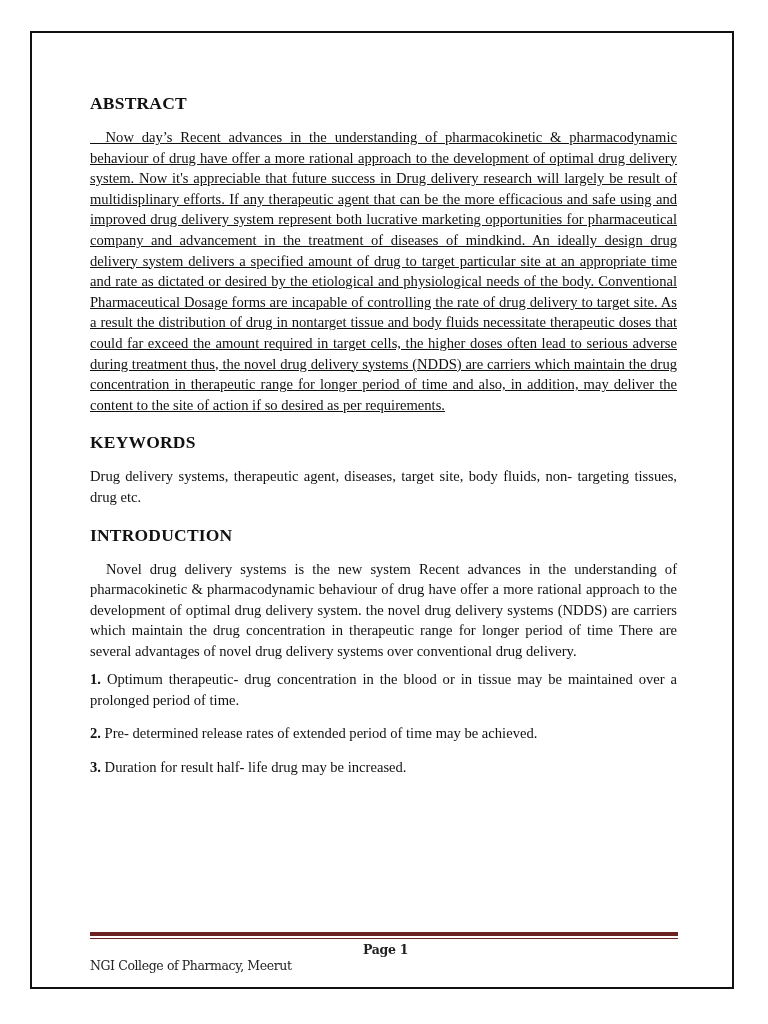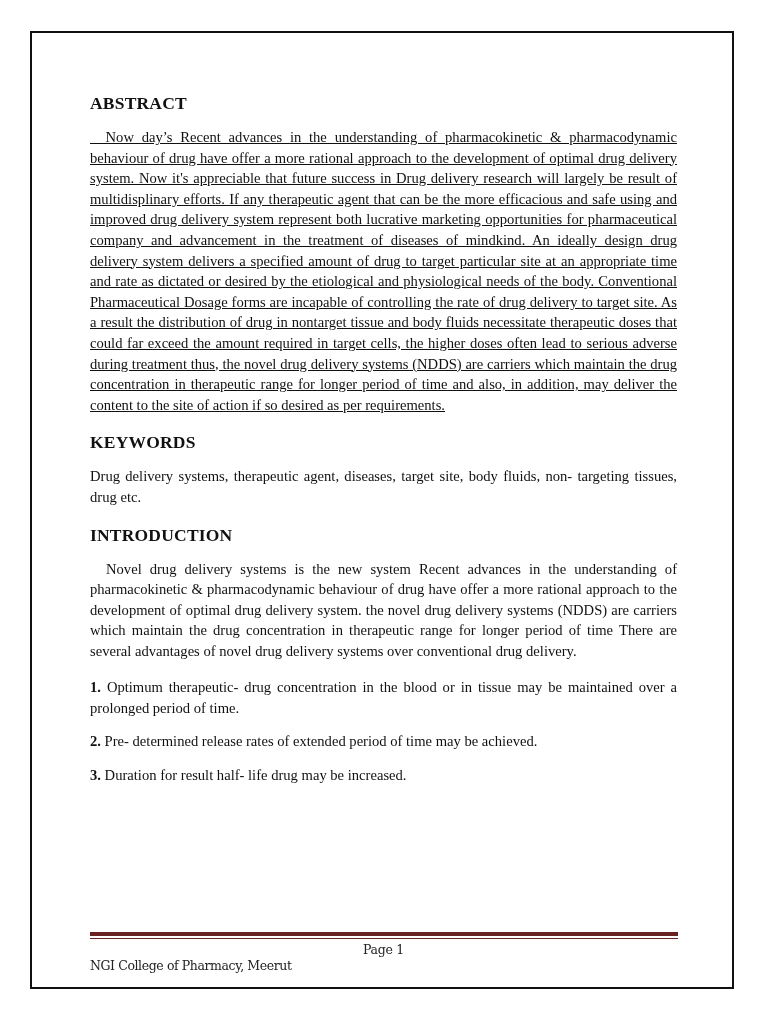--- a/index.html
+++ b/index.html
@@ -12,35 +12,35 @@
     position: absolute; left: 90px; top: 90px; width: 587px;
     font-family: "Liberation Serif", serif; font-size: 14.6px; line-height: 20.6px; color: #111;
   }
   h2 {
     font-family: "Liberation Serif", serif; font-size: 17.5px; font-weight: bold;
     margin: 0 0 11px 0; line-height: 26px; letter-spacing: 0.2px;
   }
   p { margin: 0; text-align: justify; }
   .abstract-text { margin-bottom: 14px; text-decoration: underline; }
   .keywords-text { margin-bottom: 14px; }
-  .intro-text { margin-bottom: 16px; }
+  .intro-text { margin-bottom: 8px; }
   .list-item { margin-bottom: 12.8px; }
   .num { font-weight: bold; }
   .footer-rule-thick {
     position: absolute; left: 90px; top: 932px; width: 588px; height: 4px; background: #6b2222;
   }
   .footer-rule-thin {
     position: absolute; left: 90px; top: 938px; width: 588px; height: 1px; background: #6b2222;
   }
   .footer {
     position: absolute; left: 90px; top: 941px; width: 588px;
     font-family: "DejaVu Serif", serif; font-size: 12.5px; line-height: 18px; color: #222;
   }
   .footer-left { position: absolute; left: 0; top: 16px; letter-spacing: -0.4px; }
-  .footer-page { position: absolute; left: 273px; top: 0; letter-spacing: -0.3px; }
+  .footer-page { position: absolute; left: 273px; top: 0; letter-spacing: -0.3px; font-weight: bold; }
 </style>
 </head>
 <body>
 
 <div class="page-border"></div>
 
 <div class="content">
   <h2>ABSTRACT</h2>
   <p class="abstract-text">&nbsp;&nbsp;Now day’s Recent advances in the understanding of pharmacokinetic &amp; pharmacodynamic behaviour of drug have offer a more rational approach to the development of optimal drug delivery system. Now it's appreciable that future success in Drug delivery research will largely be result of multidisplinary efforts. If any therapeutic agent that can be the more efficacious and safe using and improved drug delivery system represent both lucrative marketing opportunities for pharmaceutical company and advancement in the treatment of diseases of mindkind. An ideally design drug delivery system delivers a specified amount of drug to target particular site at an appropriate time and rate as dictated or desired by the etiological and physiological needs of the body. Conventional Pharmaceutical Dosage forms are incapable of controlling the rate of drug delivery to target site. As a result the distribution of drug in nontarget tissue and body fluids necessitate therapeutic doses that could far exceed the amount required in target cells, the higher doses often lead to serious adverse during treatment thus, the novel drug delivery systems (NDDS) are carriers which maintain the drug concentration in therapeutic range for longer period of time and also, in addition, may deliver the content to the site of action if so desired as per requirements.</p>
 

